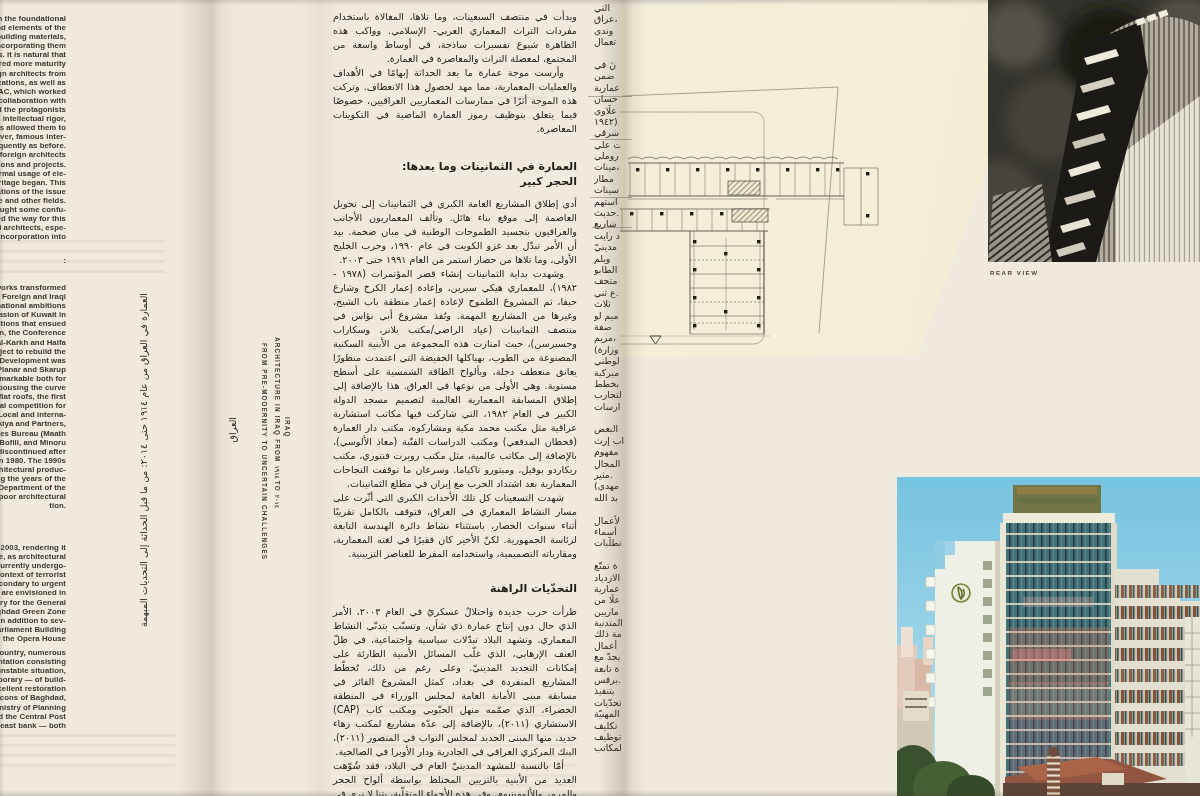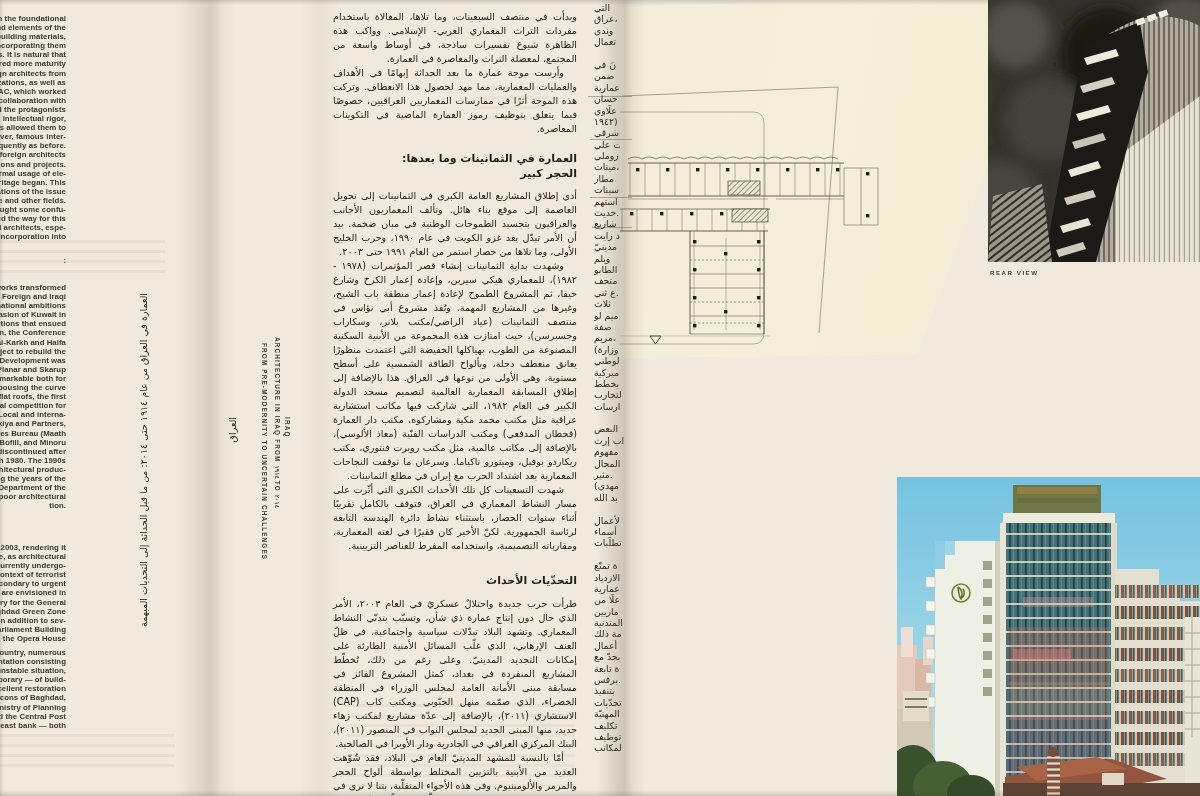--- a/index.html
+++ b/index.html
@@ -24,21 +24,21 @@
     color:#403e38}
 
   
   .ar-article{position:absolute;left:333px;top:10px;width:244px;direction:rtl;
     font-family:"DejaVu Sans",sans-serif;font-size:9.6px;line-height:14px;
     color:#22201b;text-align:justify}
   .ar-article p{margin:0}
   .ar-article p.indent{text-indent:13px}
   .ar-h{font-size:11px;font-weight:700;line-height:15px;color:#201e19;
     text-align:right;margin:0}
-  .h1-wrap{margin-top:15px;margin-bottom:8px}
+  .h1-wrap{margin-top:23px;margin-bottom:8px}
   .h2-wrap{margin-top:20px;margin-bottom:9px}
 
   
   .frag-col{position:absolute;left:594px;top:2px;width:38px;direction:ltr}
   .frag-line{font-family:"DejaVu Sans",sans-serif;font-size:9.3px;
     line-height:11.4px;height:11.4px;color:#26241e;white-space:nowrap;
     overflow:hidden;text-align:left}
 
   
   .plan-sheet{position:absolute;left:620px;top:0;width:372px;height:358px;
@@ -167,21 +167,21 @@
   <p>وبدأت في منتصف السبعينات، وما تلاها، المغالاة باستخدام مفردات التراث المعماري العربي- الإسلامي. وواكب هذه الظاهرة شيوع تفسيرات ساذجة، في أوساط واسعة من المجتمع، لمعضلة التراث والمعاصرة في العمارة.</p>
   <p class="indent">وأرست موجة عمارة ما بعد الحداثة إبهامًا في الأهداف والعمليات المعمارية، مما مهد لحصول هذا الانعطاف. وتركت هذه الموجة أثرًا في ممارسات المعماريين العراقيين، خصوصًا فيما يتعلق بتوظيف رموز العمارة الماضية في التكوينات المعاصرة.</p>
   <div class="h1-wrap">
     <div class="ar-h">العمارة في الثمانينات وما بعدها:</div>
     <div class="ar-h">الحجر كبير</div>
   </div>
   <p>أدى إطلاق المشاريع العامة الكبرى في الثمانينات إلى تحويل العاصمة إلى موقع بناء هائل. وتألف المعماريون الأجانب والعراقيون بتجسيد الطموحات الوطنية في مبان ضخمة. بيد أن الأمر تبدّل بعد غزو الكويت في عام ١٩٩٠، وحرب الخليج الأولى، وما تلاها من حصار استمر من العام ١٩٩١ حتى ٢٠٠٣.</p>
   <p class="indent">وشهدت بداية الثمانينات إنشاء قصر المؤتمرات (١٩٧٨ - ١٩٨٢)، للمعماري هيكي سيرين، وإعادة إعمار الكرخ وشارع حيفا، ثم المشروع الطموح لإعادة إعمار منطقة باب الشيخ، وغيرها من المشاريع المهمة. ونُفذ مشروع أبي نؤاس في منتصف الثمانينات (عياد الراضي/مكتب بلانر، وسكاراب وجسبرسن)، حيث امتازت هذه المجموعة من الأبنية السكنية المصنوعة من الطوب، بهياكلها الخفيضة التي اعتمدت منظورًا يعانق منعطف دجلة، وبألواح الطاقة الشمسية على أسطح مستوية. وهي الأولى من نوعها في العراق. هذا بالإضافة إلى إطلاق المسابقة المعمارية العالمية لتصميم مسجد الدولة الكبير في العام ١٩٨٢، التي شاركت فيها مكاتب استشارية عراقية مثل مكتب محمد مكية ومشاركوه، مكتب دار العمارة (قحطان المدفعي) ومكتب الدراسات الفنّية (معاذ الألوسي)، بالإضافة إلى مكاتب عالمية، مثل مكتب روبرت فنتوري، مكتب ريكاردو بوفيل، وميتورو تاكياما. وسرعان ما توقفت النجاحات المعمارية بعد اشتداد الحرب مع إيران في مطلع الثمانينات.</p>
   <p class="indent">شهدت التسعينات كل تلك الأحداث الكبرى التي أثّرت على مسار النشاط المعماري في العراق، فتوقف بالكامل تقريبًا أثناء سنوات الحصار، باستثناء نشاط دائرة الهندسة التابعة لرئاسة الجمهورية. لكنّ الأخير كان فقيرًا في لغته المعمارية، ومقارباته التصميمية، واستخدامه المفرط للعناصر التزيينية.</p>
   <div class="h2-wrap">
-    <div class="ar-h">التحدّيات الأحداث</div>
+    <div class="ar-h">التحدّيات الراهنة</div>
   </div>
   <p>طرأت حرب جديدة واحتلالٌ عسكريٌ في العام ٢٠٠٣، الأمر الذي حال دون إنتاج عمارة ذي شأن، وتسبّب بتدنّي النشاط المعماري. وتشهد البلاد تبدّلات سياسية واجتماعية، في ظلّ العنف الإرهابي، الذي غلّب المسائل الأمنية الطارئة على إمكانات التجديد المدينيّ. وعلى رغم من ذلك، تُخطّط المشاريع المنفردة في بغداد، كمثل المشروع الفائز في مسابقة مبنى الأمانة العامة لمجلس الوزراء في المنطقة الخضراء، الذي صمّمه منهل الحبّوبي ومكتب كاب (CAP) الاستشاري (٢٠١١)، بالإضافة إلى عدّة مشاريع لمكتب زهاء حديد، منها المبنى الجديد لمجلس النواب في المنصور (٢٠١١)، البنك المركزي العراقي في الجادرية ودار الأوبرا في الصالحية.</p>
   <p class="indent">أمّا بالنسبة للمشهد المدينيّ العام في البلاد، فقد شُوّهت العديد من الأبنية بالتزيين المختلط بواسطة ألواح الحجر والمرمر والألومينيوم. وفي هذه الأجواء المتقلّبة، بتنا لا نرى في السمات البنائية والجمالية والمدينية إلّا اضمحلالًا، نتمنّى زواله. ومع ذلك، نُفّذ في الآونة الأخيرة عملان ممتازان لترميم مَعْلَمين من عصر الحداثة في بغداد، كانا قد قُصفا وأُهملا في العام ٢٠٠٣. المعلمان هما وزارة التخطيط لجيو بونتي (١٩٦٢)، على الضفة الغربية من دجلة، ومبنى البريد والبرق لرفعة الجادرجي (١٩٧٢)، على ضفة دجلة الشرقية. إنّهما مؤشّران إيجابيان في محيط قاتم.</p>
 </div>
 
 <div class="frag-col">
     <div class="frag-line">التي</div>
     <div class="frag-line">عراق،</div>
     <div class="frag-line">وندي</div>
     <div class="frag-line">تعمال</div>

